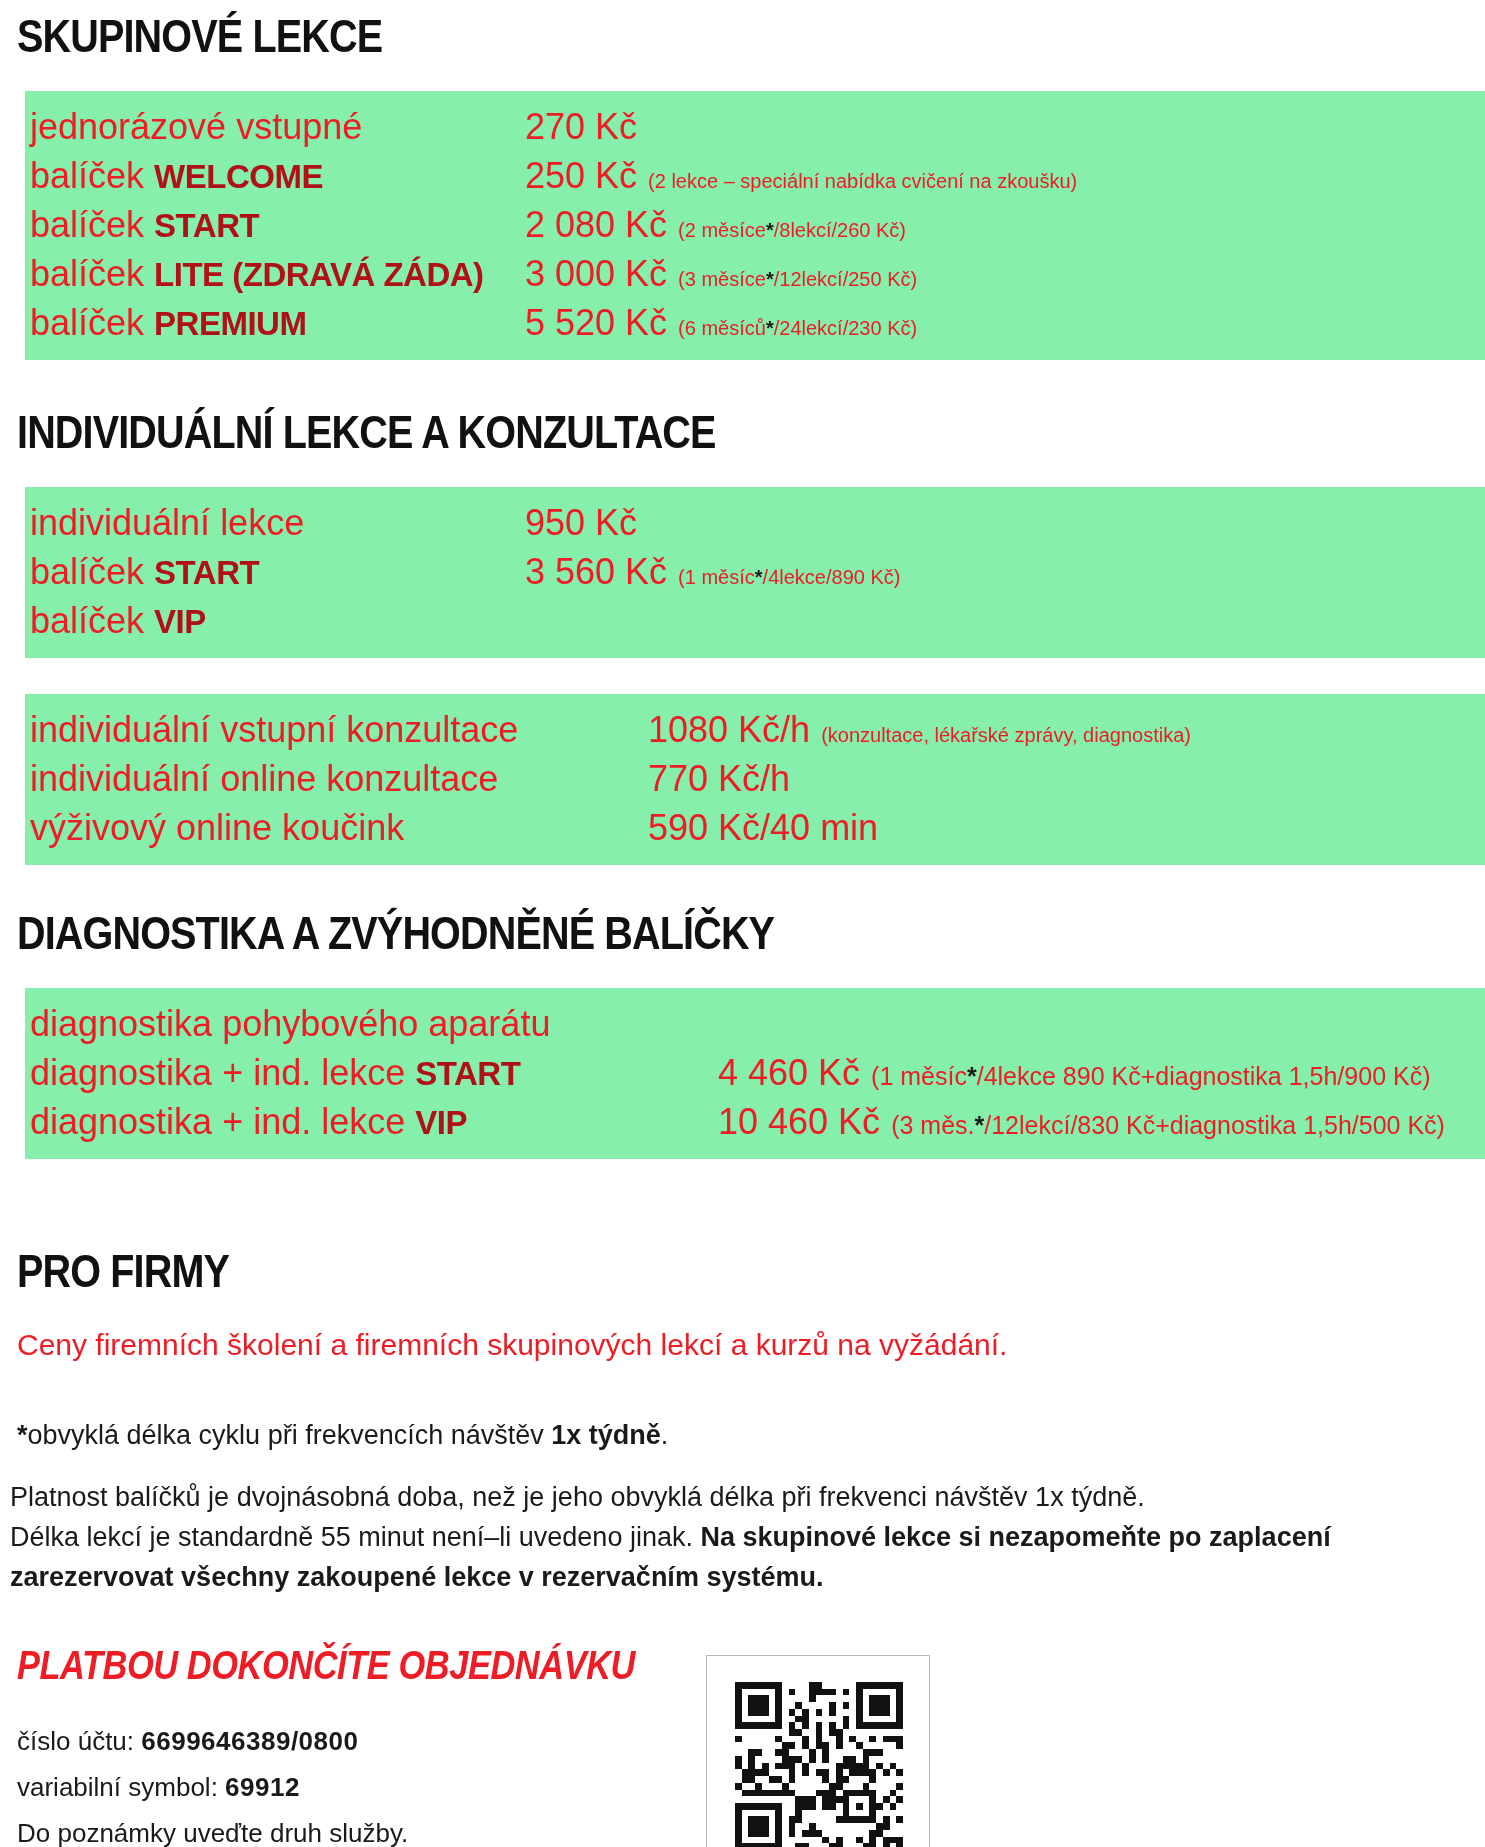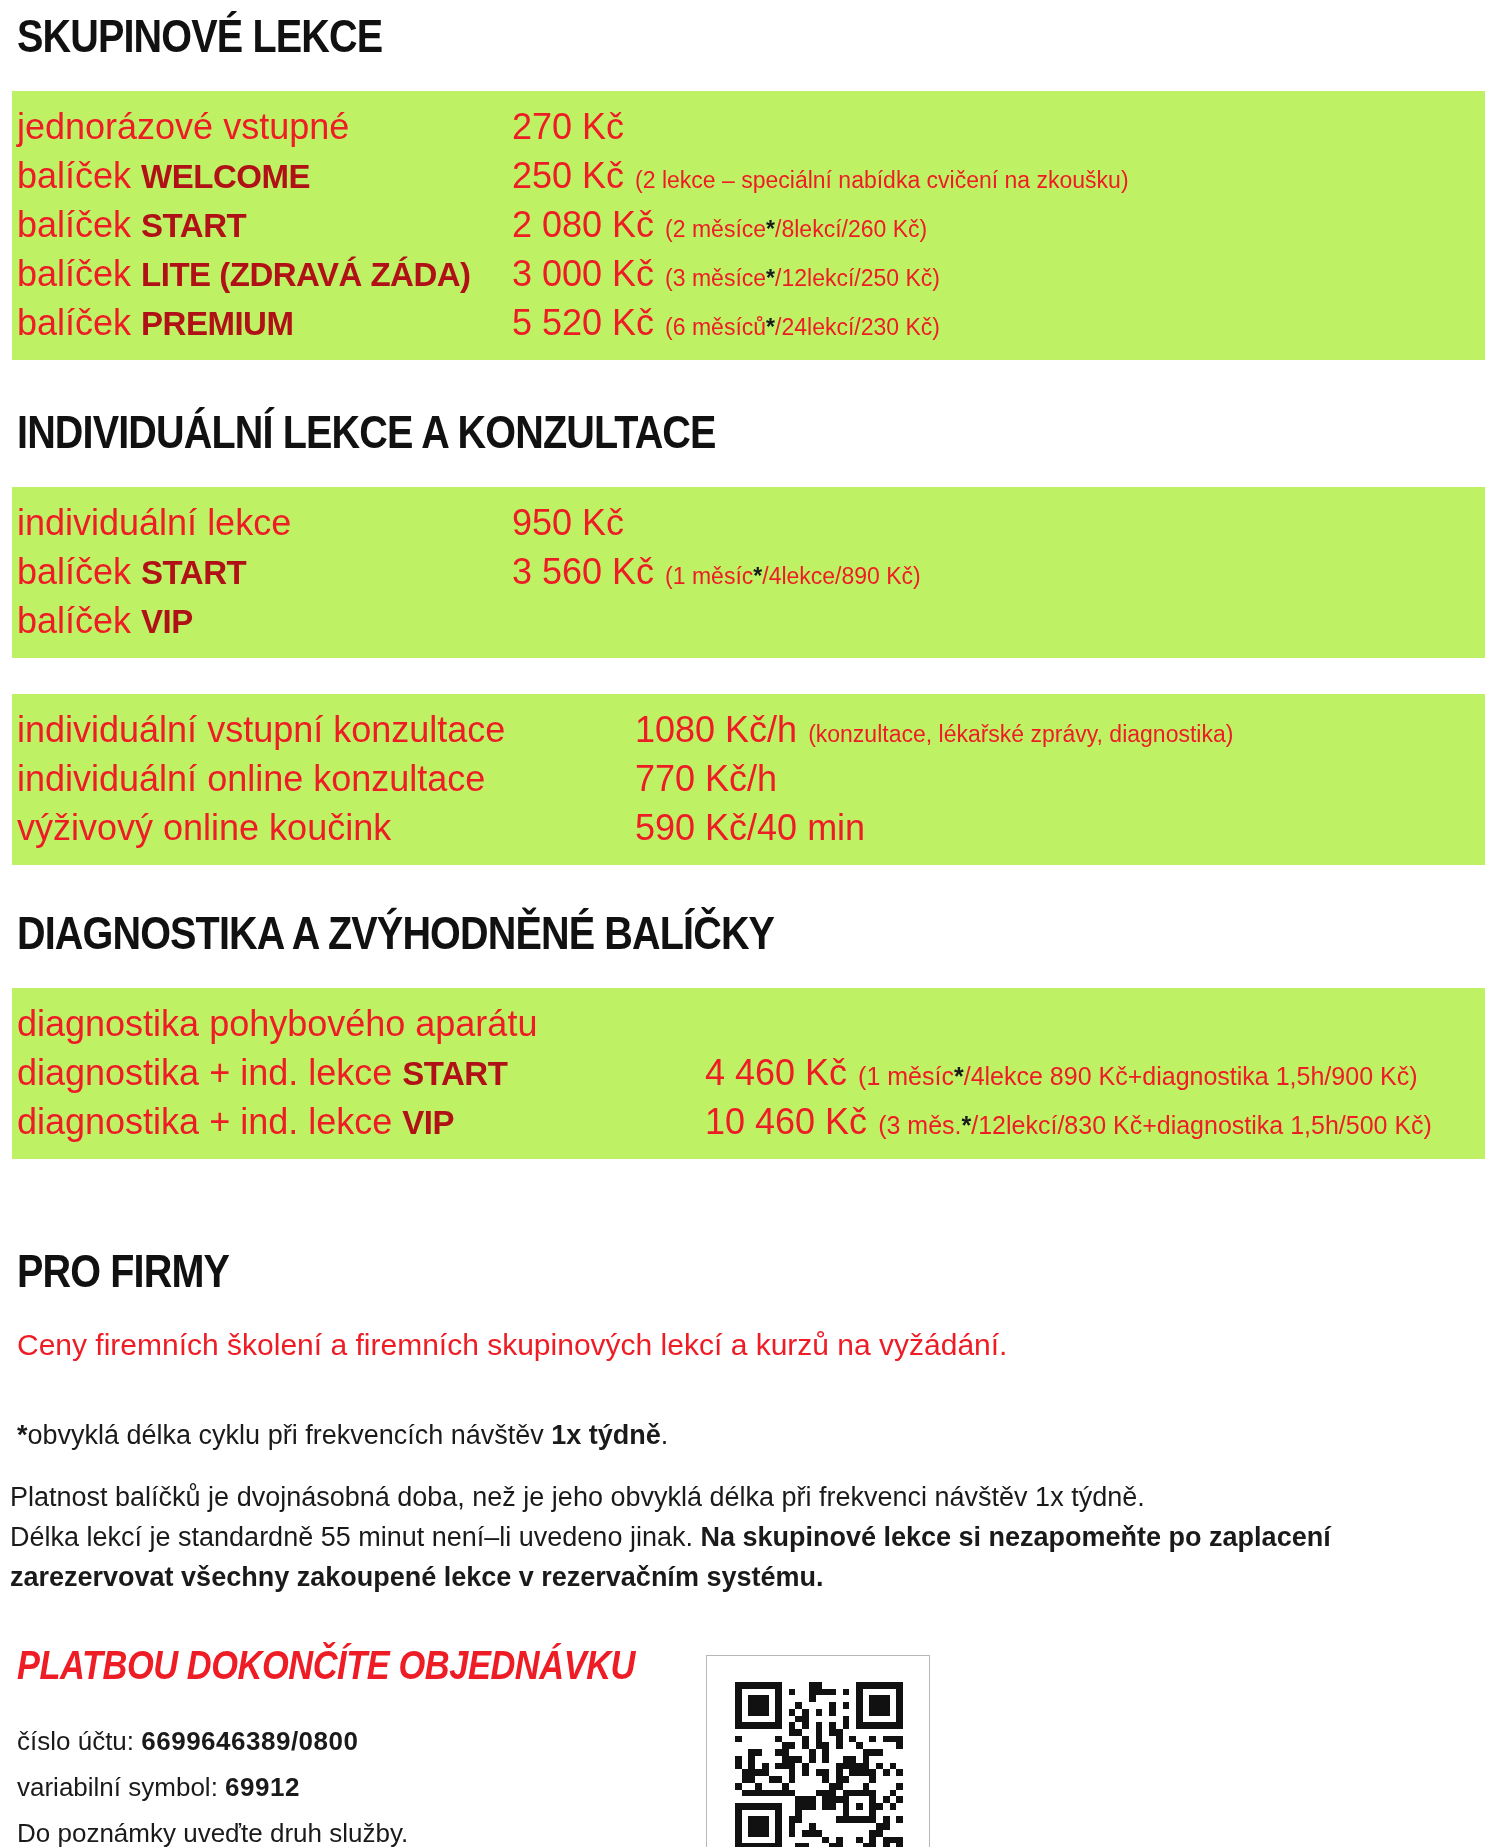--- a/index.html
+++ b/index.html
@@ -15,37 +15,37 @@
     font-size:46px; font-weight:bold; color:#111;
     letter-spacing:-1px;
     transform:scaleX(0.86); transform-origin:left center;
     margin:0 0 28px 17px; line-height:1.15; white-space:nowrap;
   }
   .h2 { margin-top:46px; }
   .h3 { margin-top:42px; }
   .h4 { margin-top:86px; margin-bottom:30px; }
 
   .pbox {
-    background:#bef264;
-    margin-left:12px;
+    background:#86efac;
+    margin-left:25px;
     padding:12px 6px 12px 5px;
   }
   .pbox + .pbox { margin-top:36px; }
 
   .row { display:flex; align-items:center; height:49px; }
   .lcell { flex:0 0 495px; white-space:nowrap; }
   .t3 .lcell { flex-basis:618px; }
   .t4 .lcell { flex-basis:688px; }
   .vcell { flex:1; white-space:nowrap; display:flex; align-items:baseline; }
 
   .lbl { color:#ee1c25; font-size:36px; }
   .lblb { color:#b01116; font-size:33px; font-weight:bold; letter-spacing:-0.5px; }
   .lblb:not(:empty){ margin-left:10px; }
   .price { color:#ee1c25; font-size:36px; }
-  .note { color:#ee1c25; font-size:23px; margin-left:11px; }
+  .note { color:#ee1c25; font-size:20px; margin-left:11px; }
   .t4 .note { font-size:25px; }
   .note:empty { display:none; }
   .note .ast { color:#1a1a1a; font-weight:bold; }
 
   .firmy-text {
     color:#ee1c25; font-size:30px; margin:0 0 58px 17px;
   }
   .footnote {
     font-size:27px; margin:0 0 26px 17px; color:#1a1a1a;
   }

